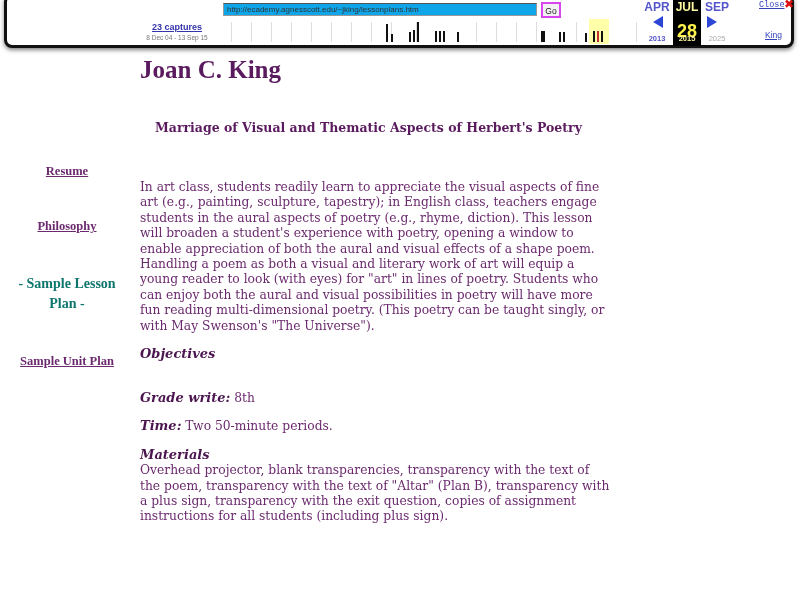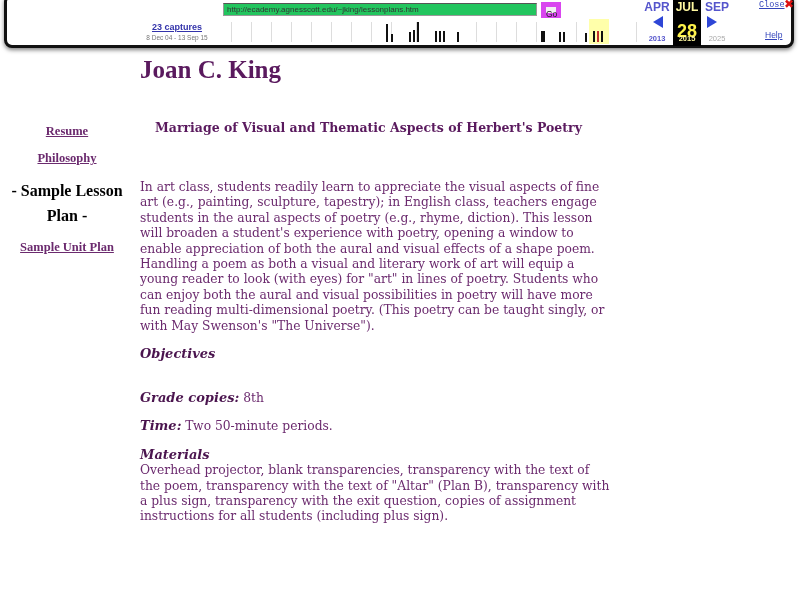--- a/index.html
+++ b/index.html
@@ -26,25 +26,25 @@
   .wb-logo-main .dark { color: #222; }
 
   .wb-captures { position: absolute; left: 128px; top: 25px; width: 84px; text-align: center; }
   .wb-captures a { font-family: "Liberation Sans", sans-serif; font-size: 9px; color: #3333aa; text-decoration: underline; font-weight: bold; display: block; }
   .wb-captures span { font-family: "Liberation Sans", sans-serif; font-size: 6.5px; color: #777; display: block; margin-top: 2px; }
 
   .wb-url {
     position: absolute; left: 216px; top: 6px; width: 314px; height: 13px;
     border: 1px solid #999; border-top-color: #555; font-family: "Liberation Sans", sans-serif;
     font-size: 8px; color: #333; padding: 0 3px; box-sizing: border-box; line-height: 12px;
-    background: #22c55e; overflow: hidden; white-space: nowrap;
+    background: #0ea5e9; overflow: hidden; white-space: nowrap;
   }
   .wb-go {
     position: absolute; left: 534px; top: 5px; width: 20px; height: 16px; box-sizing: border-box;
-    border: 5px solid #d946ef; background: #f2f2f2; font-family: "Liberation Sans", sans-serif;
+    border: 2px solid #d946ef; background: #f2f2f2; font-family: "Liberation Sans", sans-serif;
     font-size: 8.5px; color: #222; text-align: center; line-height: 14px;
   }
   .wb-sparkline { position: absolute; left: 214px; top: 22px; width: 418px; height: 25px; }
   .wb-tick { position: absolute; top: 3px; width: 1px; height: 20px; background: #ddd; }
   .wb-bar-cap { position: absolute; bottom: 2px; width: 2px; background: #111; }
   .wb-highlight { position: absolute; top: 0; height: 25px; width: 20px; background: #ffffaa; }
 
   .wb-cal { position: absolute; left: 636px; top: 5px; width: 88px; height: 44px; font-family: "Liberation Sans", sans-serif; }
   .wb-cal .col { position: absolute; top: 0; width: 28px; text-align: center; font-weight: bold; }
   .wb-cal .col .m { font-size: 12px; color: #5555cc; height: 12px; line-height: 10px; }
@@ -61,23 +61,23 @@
   .wb-x { position: absolute; left: 777px; top: 0px; font-family: "DejaVu Sans", sans-serif; font-size: 12px; color: #dd1111; font-weight: bold; }
   .wb-help { position: absolute; left: 758px; top: 33px; font-family: "Liberation Sans", sans-serif; font-size: 8.5px; color: #3344bb; text-decoration: underline; }
 
   
   .page-title {
     position: absolute; left: 140px; top: 56px; margin: 0;
     font-family: "Liberation Serif", serif; font-weight: bold; font-size: 25px; color: #5a1a5e;
   }
   .sidebar { position: absolute; left: 8px; top: 124px; width: 118px; text-align: center; font-family: "Liberation Serif", serif; }
   .sidebar a, .sidebar div.cur {
-    display: block; color: #6b2a6e; font-weight: bold; font-size: 12.5px; text-decoration: underline; line-height: 15px; margin-bottom: 12px;
+    display: block; color: #6b2a6e; font-weight: bold; font-size: 12.5px; text-decoration: underline; line-height: 15px; margin-bottom: 12px; margin-top: 40px;
   }
-  .sidebar div.cur { text-decoration: none; font-size: 16px; line-height: 25px; color: #000000; }
+  .sidebar div.cur { text-decoration: none; font-size: 14px; line-height: 20px; color: #0f766e; }
 
   .lesson-title {
     position: absolute; left: 155px; top: 120px; margin: 0;
     font-family: "DejaVu Serif", serif; font-weight: bold; font-size: 12.5px; color: #5a1a5e;
   }
   .content {
     position: absolute; left: 140px; top: 180px; width: 470px;
     font-family: "DejaVu Serif", serif; font-size: 12.3px; line-height: 15.4px; color: #6b2a6e;
   }
   .content p { margin: 0 0 12px 0; }
@@ -145,42 +145,42 @@
     </div>
     <div class="col next" style="left:60px">
       <div class="m">SEP</div>
       <div class="arrow-r"></div>
       <div class="y">2025</div>
     </div>
   </div>
 
   <a class="wb-close">Close</a>
   <span class="wb-x">✖</span>
-  <a class="wb-help">Help</a>
+  <a class="wb-help">King</a>
 </div>
 
 <h1 class="page-title">Joan C. King</h1>
 
 <nav class="sidebar">
   <a>Resume</a>
   <a>Philosophy</a>
   <div class="cur">- Sample Lesson Plan -</div>
   <a>Sample Unit Plan</a>
 </nav>
 
 <h2 class="lesson-title">Marriage of Visual and Thematic Aspects of Herbert's Poetry</h2>
 
 <div class="content">
   <p>In art class, students readily learn to appreciate the visual aspects of fine art (e.g., painting, sculpture, tapestry); in English class, teachers engage students in the aural aspects of poetry (e.g., rhyme, diction). This lesson will broaden a student's experience with poetry, opening a window to enable appreciation of both the aural and visual effects of a shape poem. Handling a poem as both a visual and literary work of art will equip a young reader to look (with eyes) for "art" in lines of poetry. Students who can enjoy both the aural and visual possibilities in poetry will have more fun reading multi-dimensional poetry. (This poetry can be taught singly, or with May Swenson's "The Universe").</p>
   <p>
     <span class="h">Objectives</span><br>
     <br>
   </p>
   <p>
-    <span class="h">Grade copies:</span><span> 8th</span>
+    <span class="h">Grade write:</span><span> 8th</span>
   </p>
   <p>
     <span class="h">Time:</span><span> Two 50-minute periods.</span>
   </p>
   <p>
     <span class="h">Materials</span><br>
     <span>Overhead projector, blank transparencies, transparency with the text of the poem, transparency with the text of "Altar" (Plan B), transparency with a plus sign, transparency with the exit question, copies of assignment instructions for all students (including plus sign).</span>
   </p>
 </div>
 

